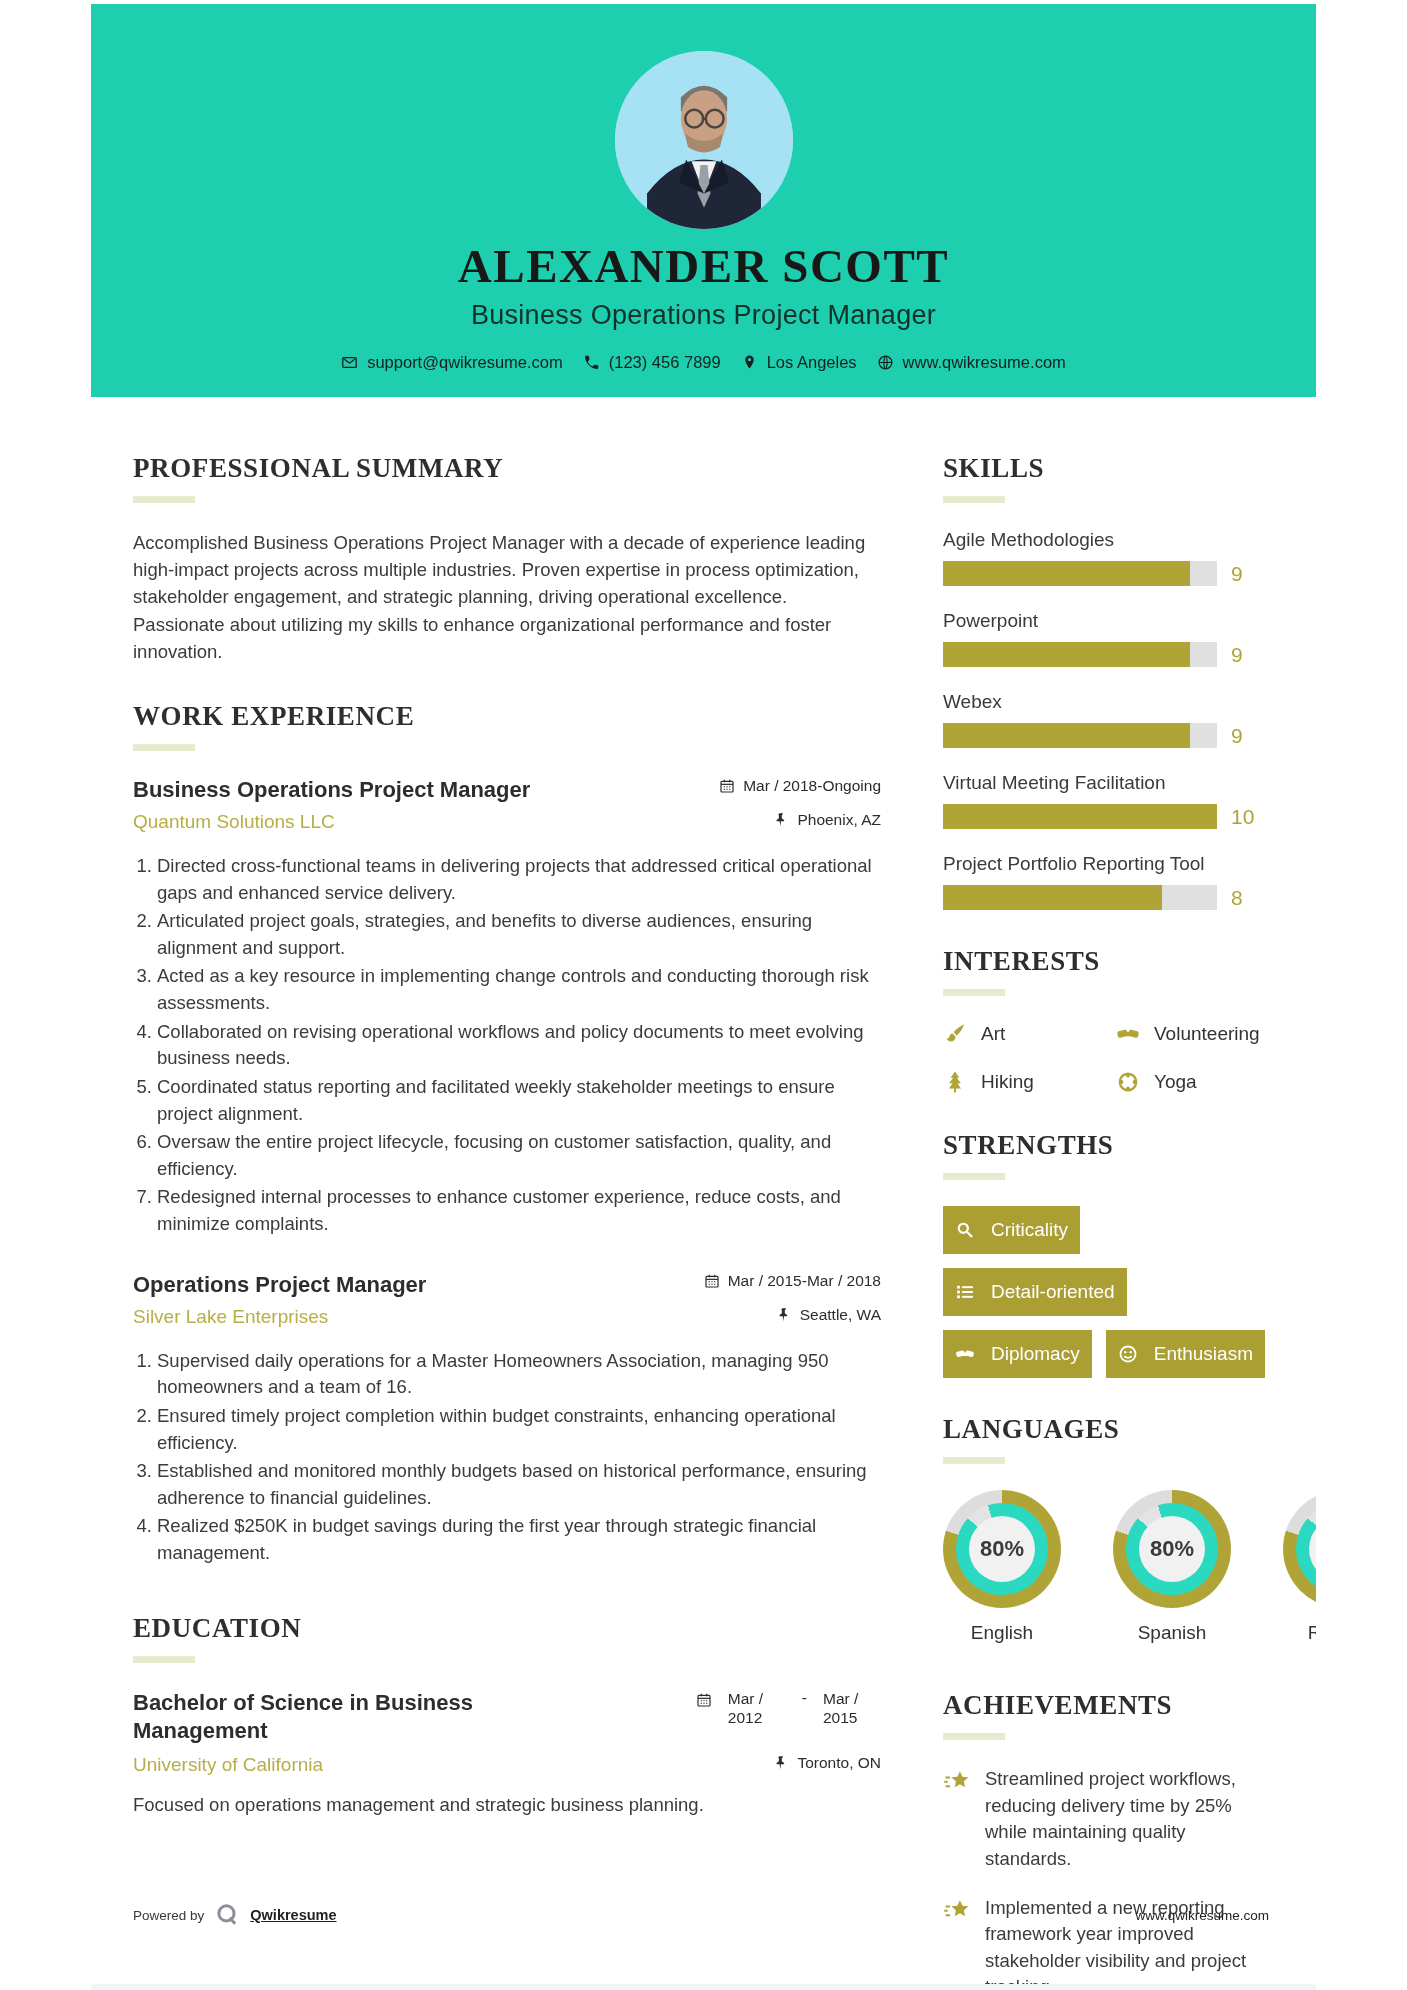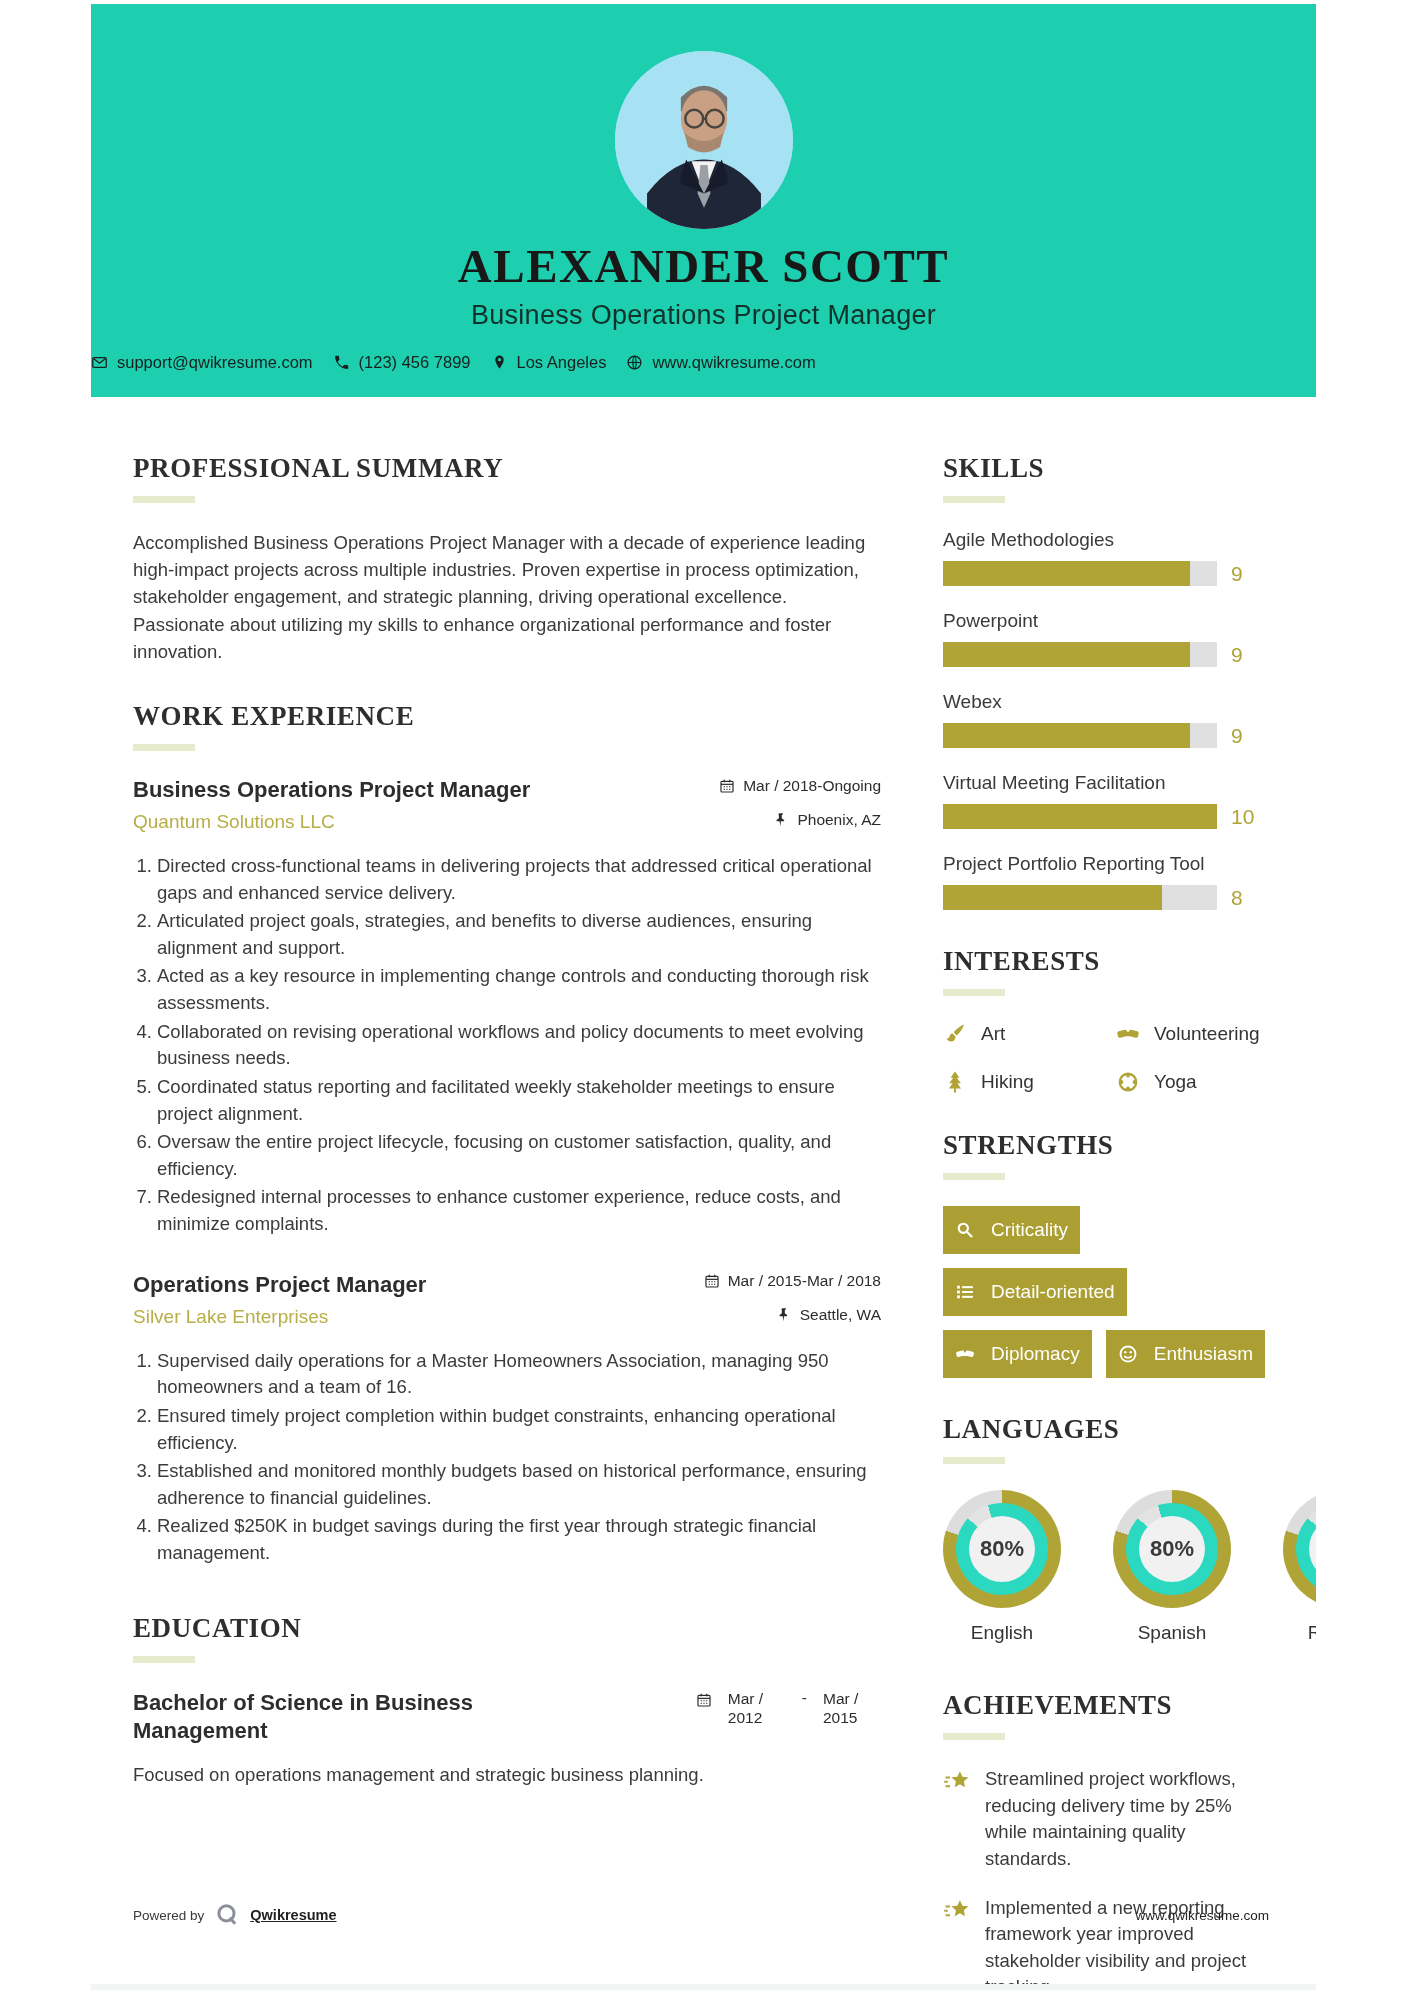--- a/index.html
+++ b/index.html
@@ -7,21 +7,21 @@
   body { font-family:"Liberation Sans", sans-serif; color:#3b3b3b; }
   .page { position:relative; width:1225px; height:1990px; margin:4px auto; background:#ffffff; overflow:hidden; }
 
   
   .header { height:393px; background:#1dcfae; text-align:center; }
   .photo-wrap { padding-top:47px; }
   .photo { width:178px; height:178px; border-radius:50%; background:#a6e2f4; margin:0 auto; overflow:hidden; }
   .photo svg { display:block; width:100%; height:100%; }
   .name { font-family:"Liberation Serif", serif; font-weight:700; font-size:47px; letter-spacing:1.5px; color:#181818; margin-top:10px; }
   .job-title { font-size:27px; font-weight:500; color:#12312b; margin-top:7px; letter-spacing:0.3px; }
-  .contact-row { display:flex; justify-content:flex-start; align-items:center; gap:20px; margin-top:22px; }
+  .contact-row { display:flex; justify-content:center; align-items:center; gap:20px; margin-top:22px; }
   .contact-item { display:flex; align-items:center; gap:9px; font-size:16.5px; color:#16211f; }
   .contact-item svg { width:17px; height:17px; color:#16211f; }
 
   
   .columns { display:flex; padding:0 47px 0 42px; gap:62px; margin-top:56px; }
   .col-left { width:748px; flex:0 0 748px; }
   .col-right { flex:1; min-width:0; }
 
   h2.section-h { font-family:"Liberation Serif", serif; font-weight:700; font-size:27px; color:#2e2e2e; letter-spacing:0.6px; }
   .h-underline { width:62px; height:7px; background:#e7ebcd; margin:12px 0 26px 0; }
@@ -231,20 +231,29 @@
                 <rect x="3" y="5" width="18" height="16" rx="1.5" fill="none" stroke="currentColor" stroke-width="1.8"></rect>
                 <path d="M3 9.5h18" stroke="currentColor" stroke-width="1.8"></path>
                 <path d="M8 2.5v4M16 2.5v4" stroke="currentColor" stroke-width="1.8"></path>
                 <path d="M7 13h2M11 13h2M15 13h2M7 17h2M11 17h2M15 17h2" stroke="currentColor" stroke-width="1.6"></path>
               </svg>
             <span class="dd">Mar / 2012</span>
             <span>-</span>
             <span class="dd">Mar / 2015</span>
           </div>
         </div>
+        <div class="job-sub">
+          <div class="company">University of California</div>
+          <div class="job-meta">
+            <svg viewBox="0 0 24 24">
+                <path fill="currentColor" d="M9.5 2h5.5l-.8 2-1 1v4.4l3.8 2.8-.8 1.8h-4.2l-1 7.5-1-7.5H5.8L5 12.2l3.8-2.8V5l-1-1z"></path>
+              </svg>
+            <span>Toronto, ON</span>
+          </div>
+        </div>
         <p class="edu-note">Focused on operations management and strategic business planning.</p>
       </div>
     </div>
 
     <div class="col-right">
 
       <div class="section">
         <h2 class="section-h">SKILLS</h2>
         <div class="h-underline"></div>
 

